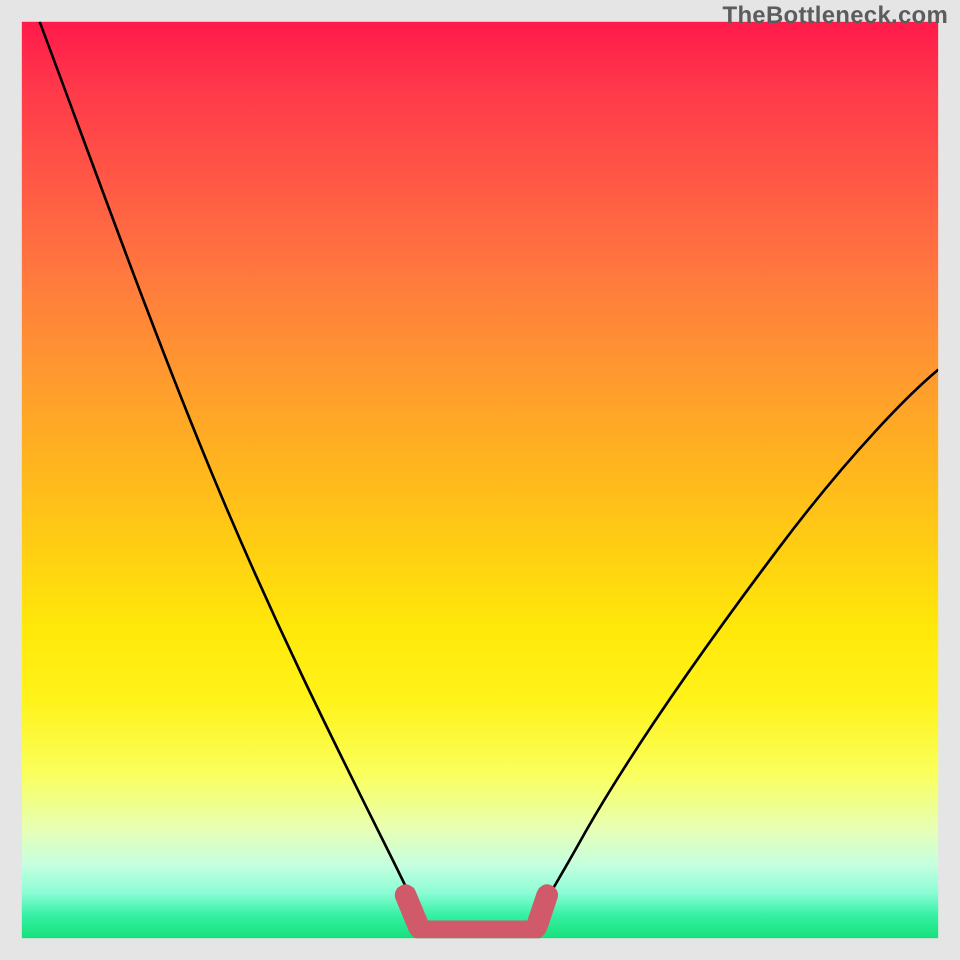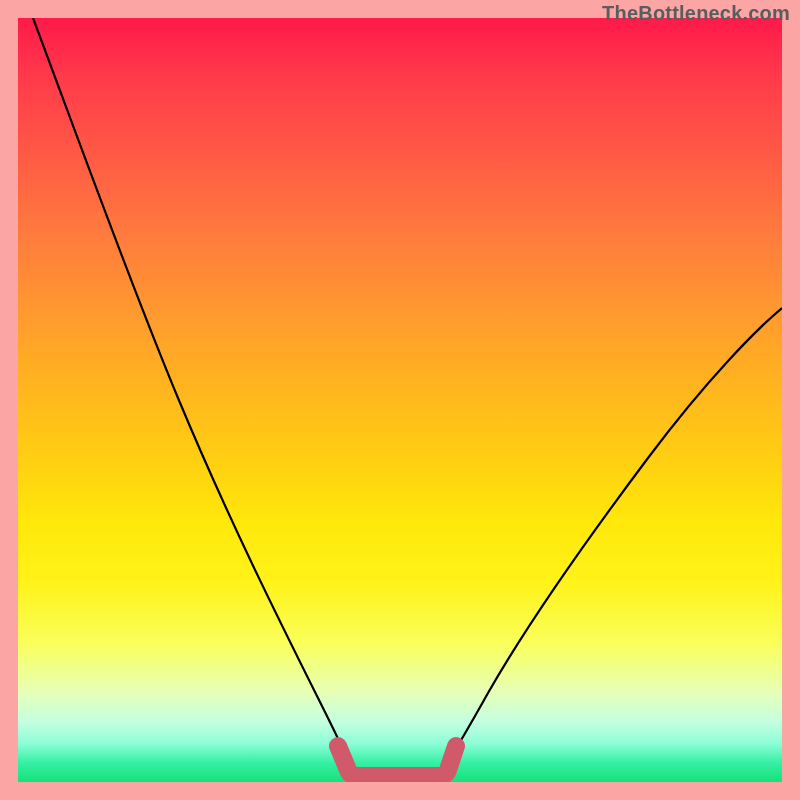--- a/index.html
+++ b/index.html
@@ -1,21 +1,21 @@
 <!DOCTYPE html>
 <html><head>
 <meta charset="utf-8">
 <style>
   * { margin: 0; padding: 0; box-sizing: border-box; }
   html, body { width: 800px; height: 800px; overflow: hidden; background: #000; }
   .frame {
     width: 800px;
     height: 800px;
     position: relative;
-    background: #fca5a5;
+    background: #e5e5e5;
   }
   .plot-area {
     position: absolute;
     left: 18px;
     top: 18px;
     width: 764px;
     height: 764px;
     overflow: hidden;
   }
   .gradient {

